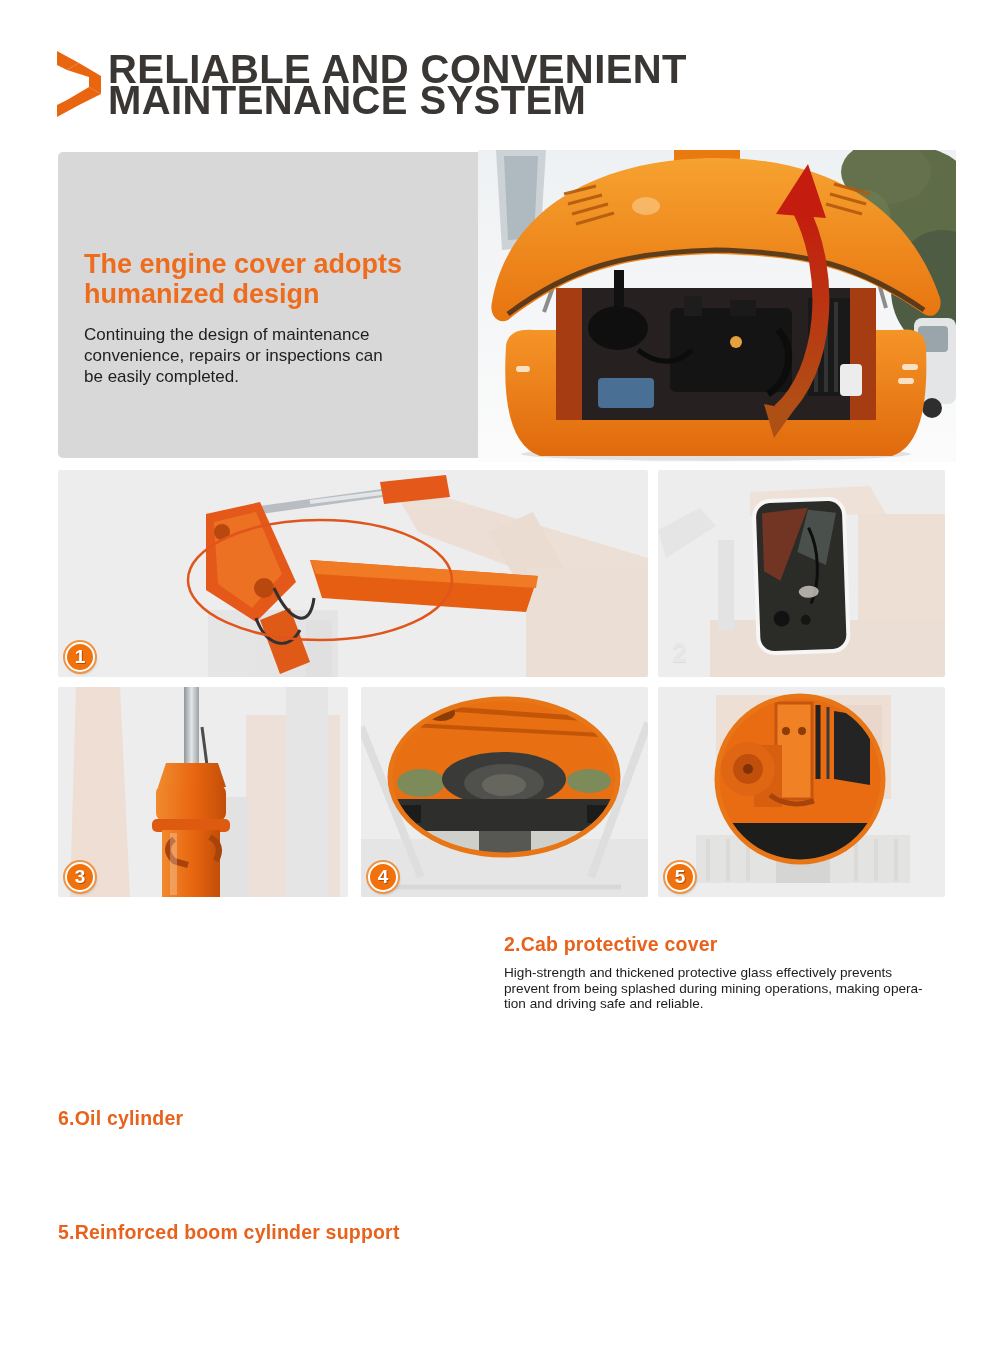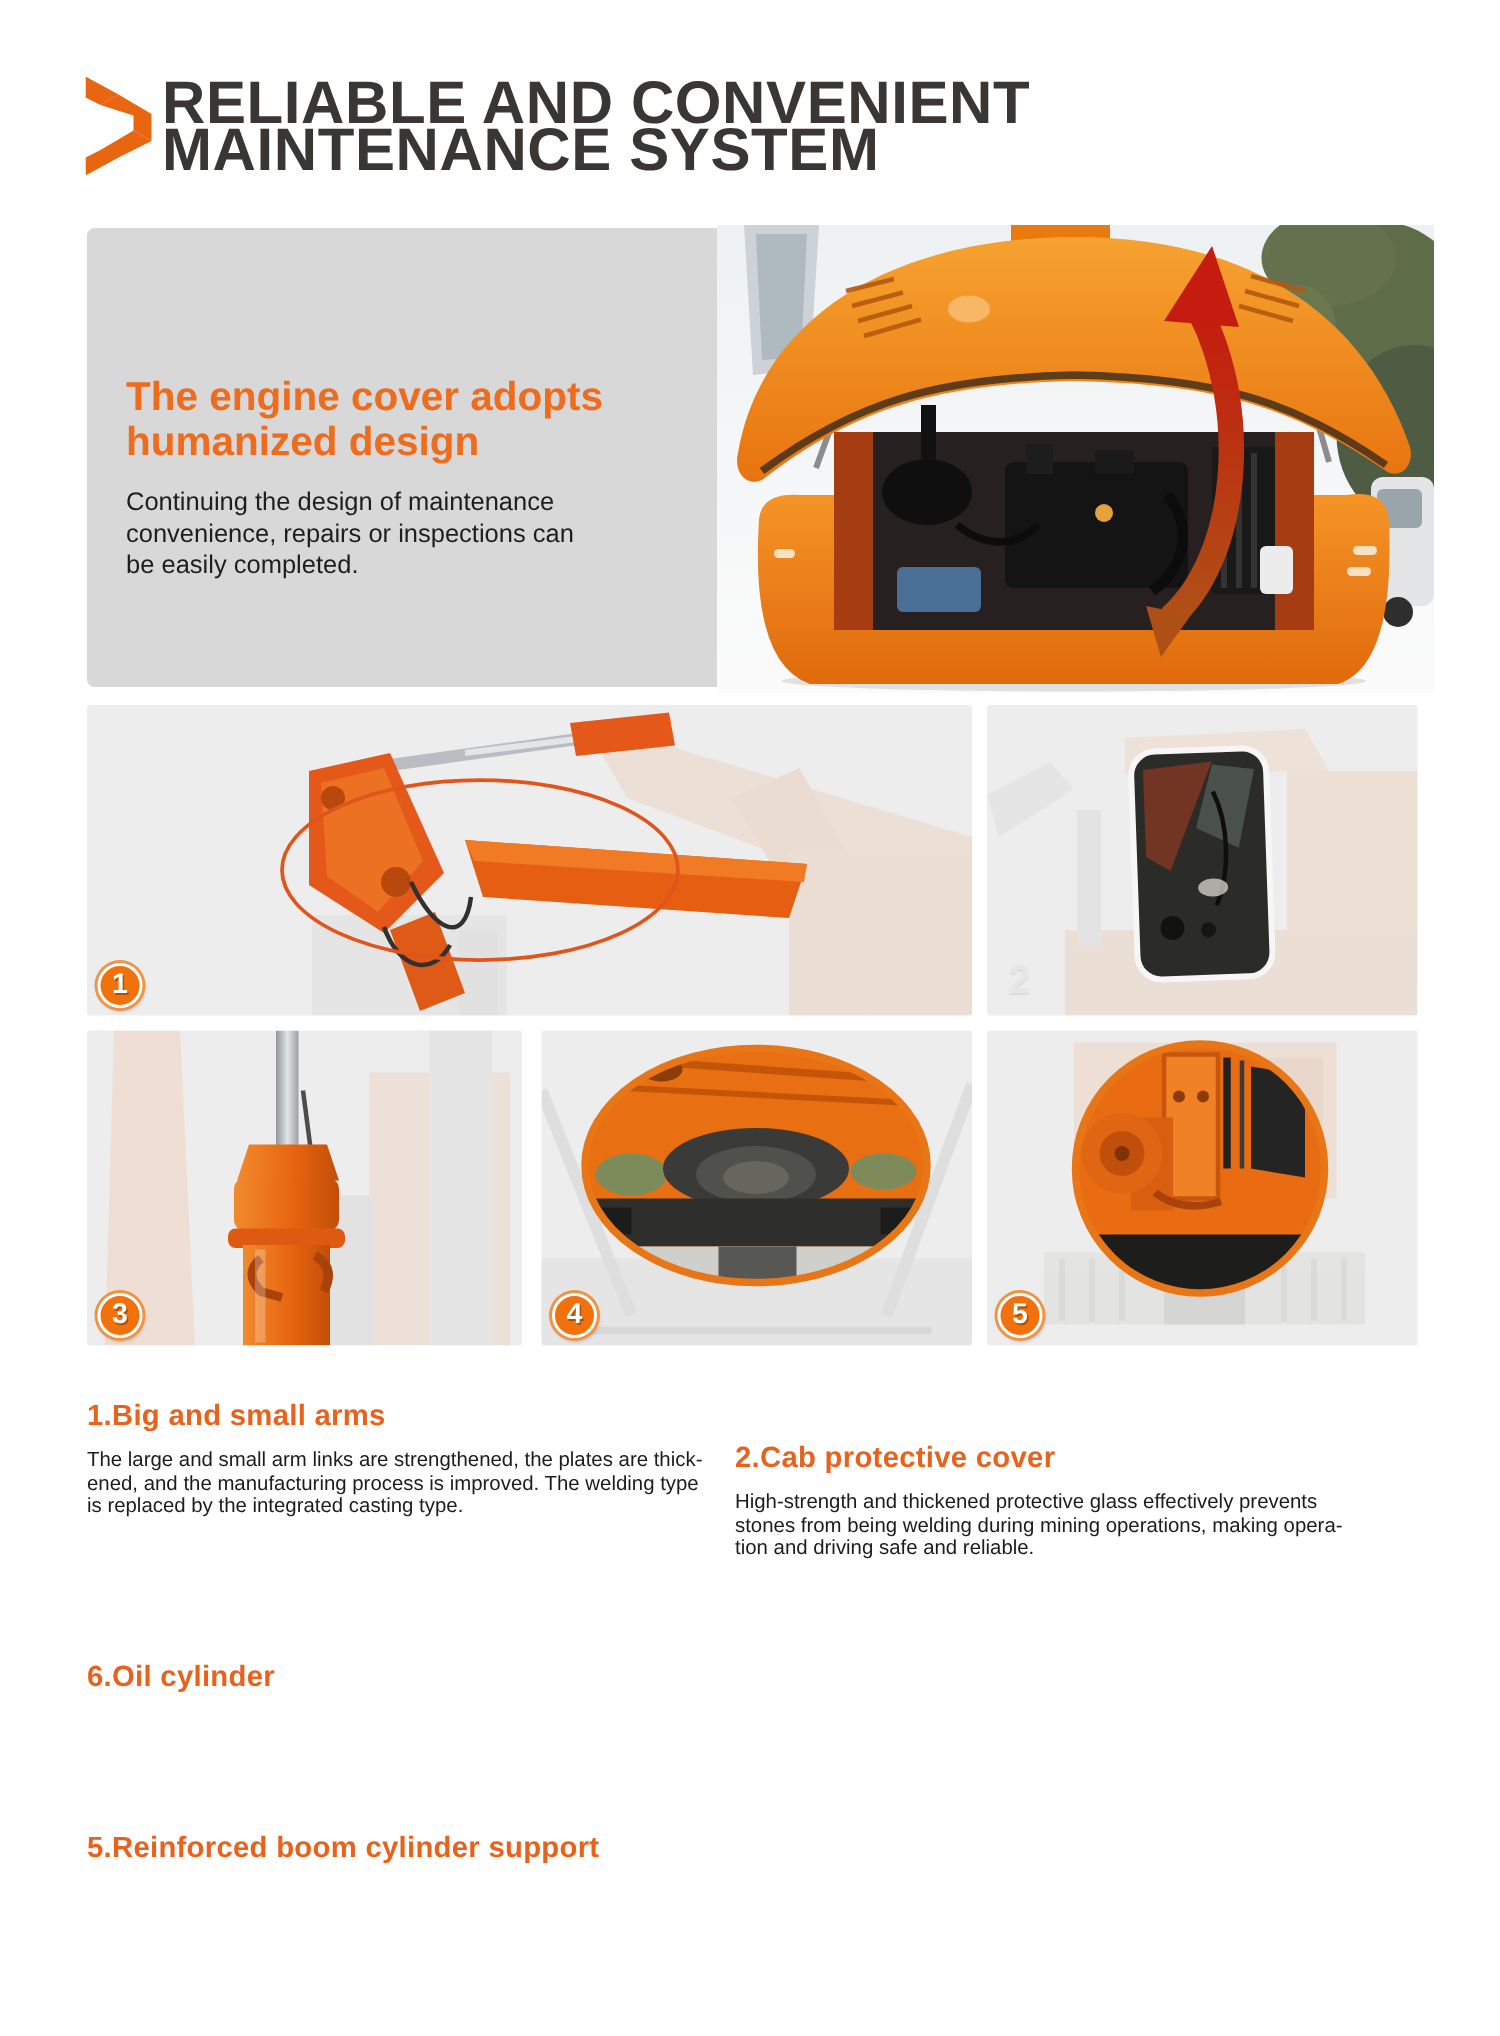--- a/index.html
+++ b/index.html
@@ -306,31 +306,25 @@
         <line x1="170" y1="20" x2="170" y2="92" stroke="#3a3a3a" stroke-width="3"></line>
         <circle cx="128" cy="44" r="4" fill="#8c3c06"></circle>
         <circle cx="144" cy="44" r="4" fill="#8c3c06"></circle>
         <path d="M112,108 q18,14 44,6" stroke="#a8430c" stroke-width="5" fill="none"></path>
       </g>
       <circle cx="142" cy="92" r="83" fill="none" stroke="#e87617" stroke-width="5"></circle>
     </svg>
     <div class="badge" style="left:7px; bottom:5px;">5</div>
   </div>
 
-  <div class="abs" style="left:58px; top:933px; width:455px;">
-    <div class="sec-title">1.Big and small arms</div>
-    <div class="sec-body pre">The large and small arm links are strengthened, the plates are thick-
-ened, and the manufacturing process is improved. The welding type
-is replaced by the integrated casting type.</div>
-  </div>
-
-  <div class="abs" style="left:490px; top:933px; width:455px;margin-top:28px;">
+
+  <div class="abs" style="left:504px; top:933px; width:455px;">
     <div class="sec-title">2.Cab protective cover</div>
     <div class="sec-body pre">High-strength and thickened protective glass effectively prevents
-stones from being welding during mining operations, making opera-
+prevent from being splashed during mining operations, making opera-
 tion and driving safe and reliable.</div>
   </div>
 
   <div class="abs" style="left:58px; top:1107px; width:455px;">
     <div class="sec-title">6.Oil cylinder</div>
   </div>
 
 
   <div class="abs" style="left:58px; top:1221px; width:475px;">
     <div class="sec-title">5.Reinforced boom cylinder support</div>

